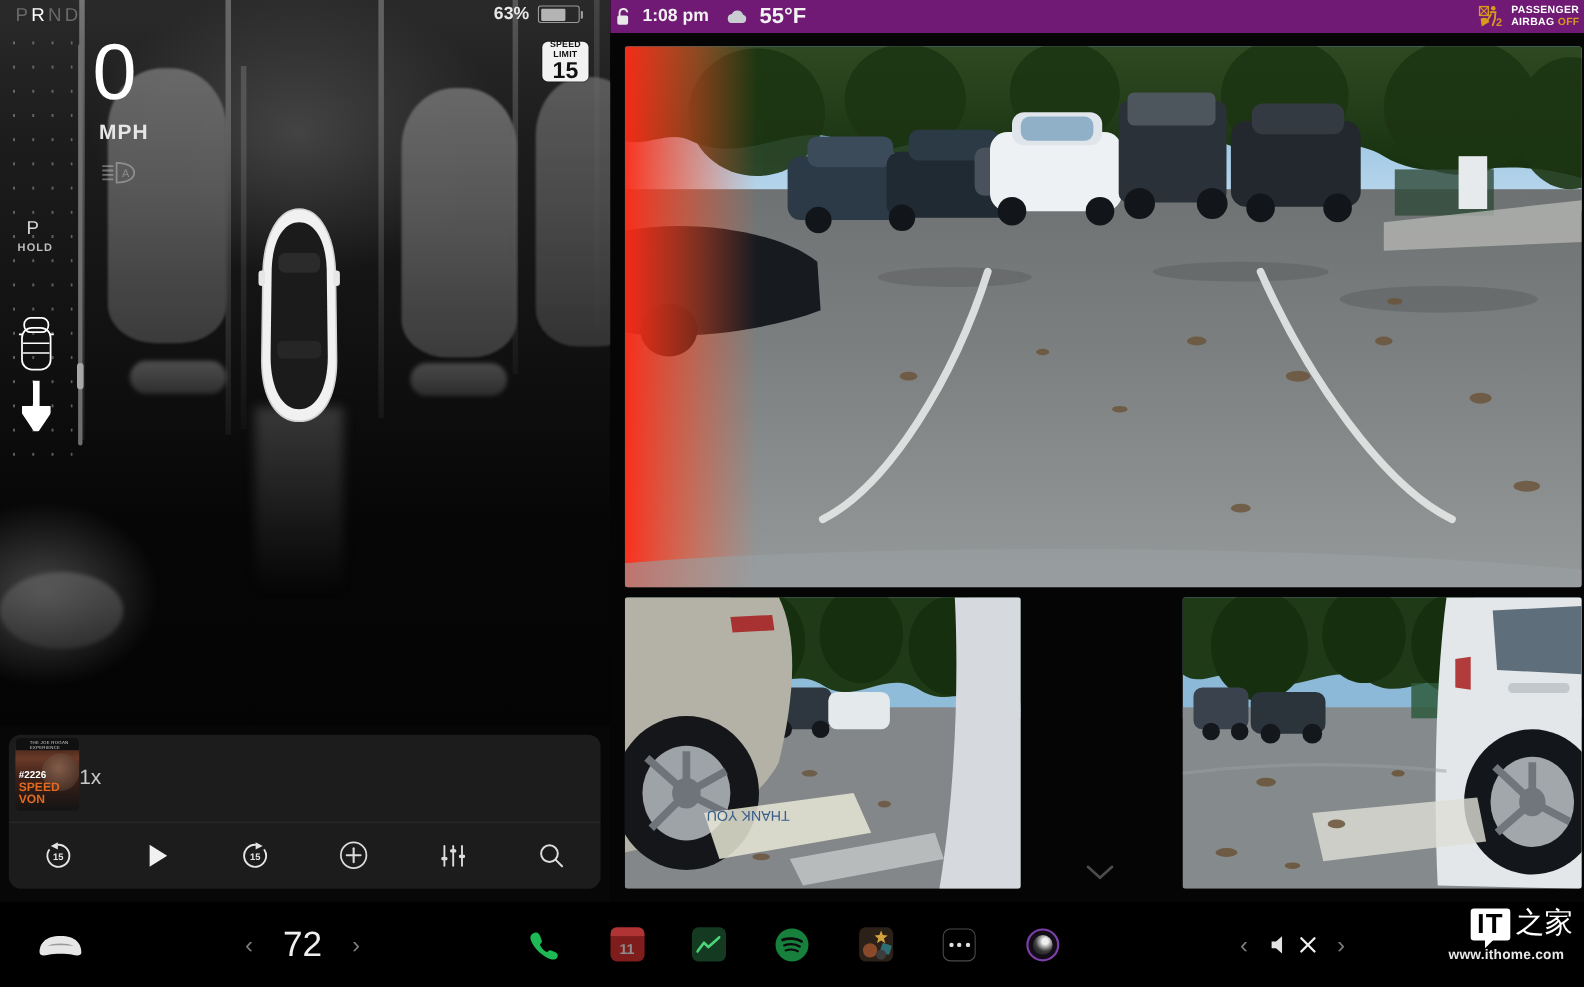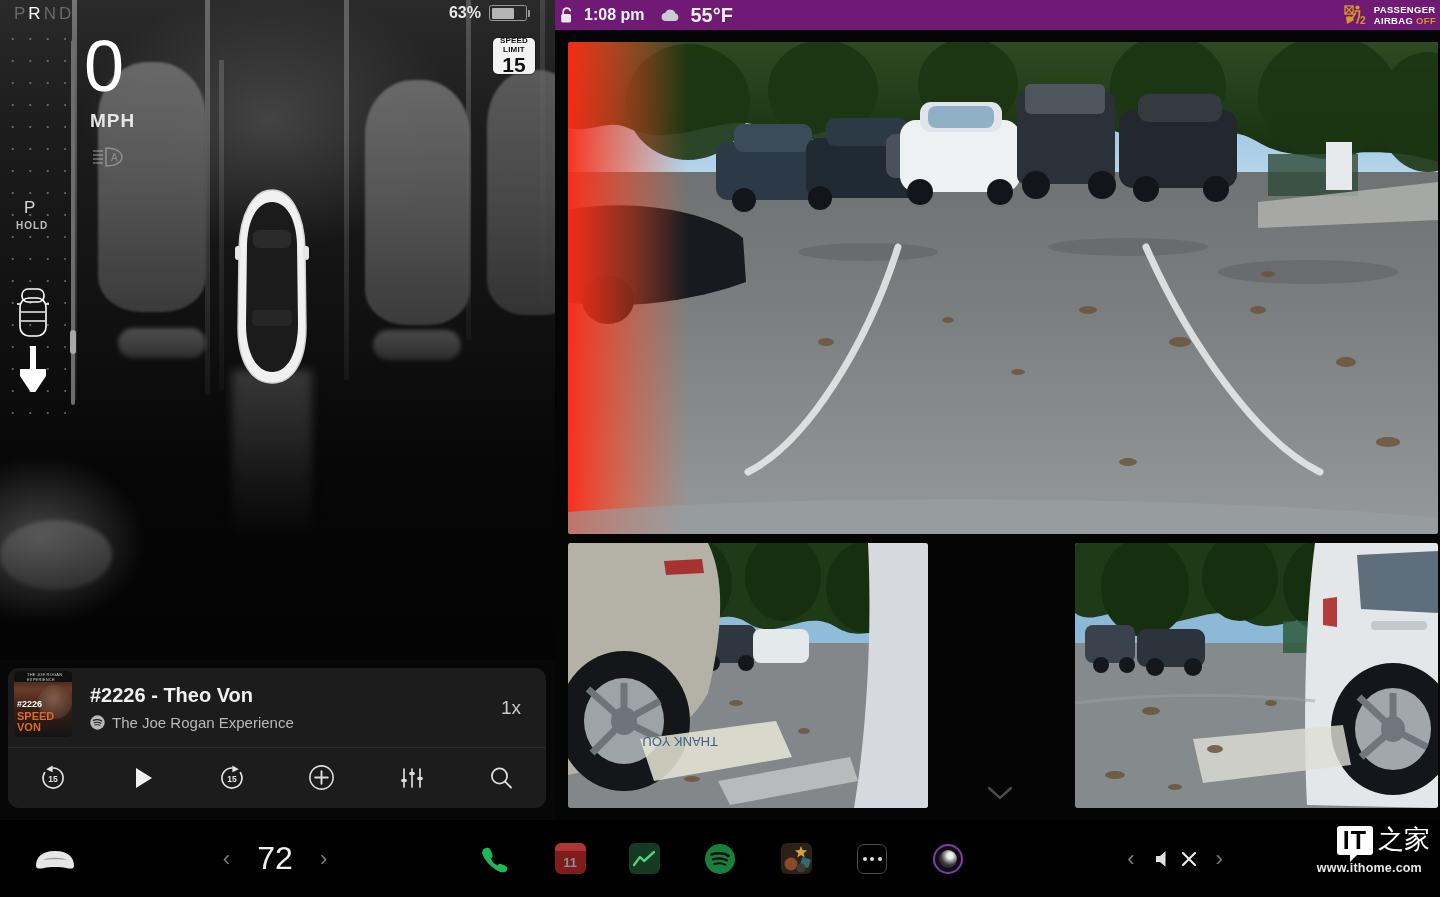--- a/index.html
+++ b/index.html
@@ -251,34 +251,20 @@
 
     <div class="media">
       <div class="media-top">
         <div class="art">
           <div class="artdot"></div>
           <div class="artbar">THE JOE ROGAN EXPERIENCE</div>
           <div class="artface"></div>
           <div class="artnum">#2226</div>
           <div class="arttheo">SPEED</div>
           <div class="artvon">VON</div>
-        </div>
-        <div class="track-meta">
-          <div class="track-title">#2226 - Theo Von</div>
-          <div class="track-sub">
-            <span style="display:inline-flex">
-              <svg width="15" height="15" viewBox="0 0 15 15">
-                <circle cx="7.5" cy="7.5" r="7.2" fill="#b9b9b9"></circle>
-                <path d="M3.4 5.3 C6 4.4 9.4 4.7 11.6 6" stroke="#1c1c1c" stroke-width="1.3" fill="none" stroke-linecap="round"></path>
-                <path d="M4.1 7.7 C6.3 7 9 7.2 10.8 8.3" stroke="#1c1c1c" stroke-width="1.1" fill="none" stroke-linecap="round"></path>
-                <path d="M4.7 9.9 C6.5 9.4 8.6 9.5 10 10.3" stroke="#1c1c1c" stroke-width=".95" fill="none" stroke-linecap="round"></path>
-              </svg>
-            </span>
-            <span>The Joe Rogan Experience</span>
-          </div>
         </div>
         <div class="speed-x">1x</div>
       </div>
 
       <div class="media-ctrls">
         <div class="ctrl">
           <svg width="26" height="26" viewBox="0 0 26 26">
             <path d="M13 3 A10 10 0 1 1 4.6 7.7" stroke="#e4e4e4" stroke-width="1.7" fill="none" stroke-linecap="round"></path>
             <path d="M12.6 0.6 L6.2 4.2 L12.6 7.2 Z" fill="#e4e4e4"></path>
             <text x="13" y="17" font-size="8.5" font-weight="700" fill="#e4e4e4" text-anchor="middle" font-family="Liberation Sans, sans-serif">15</text>

